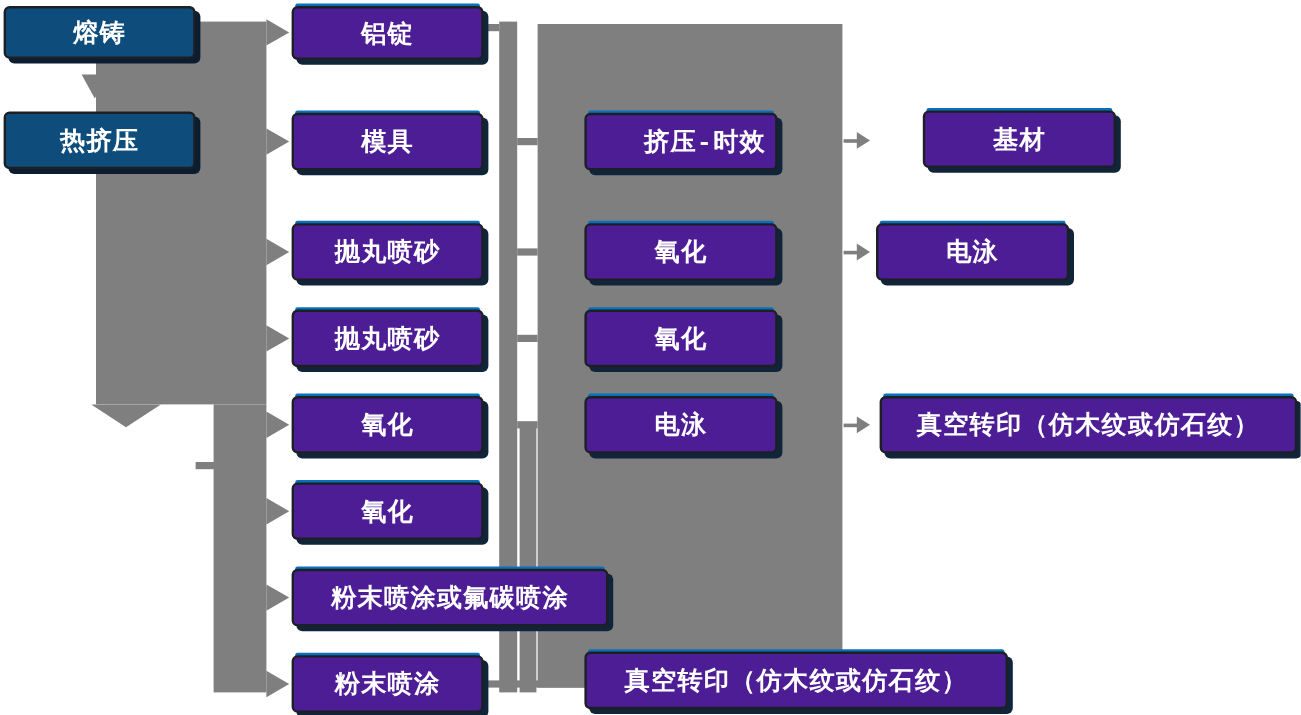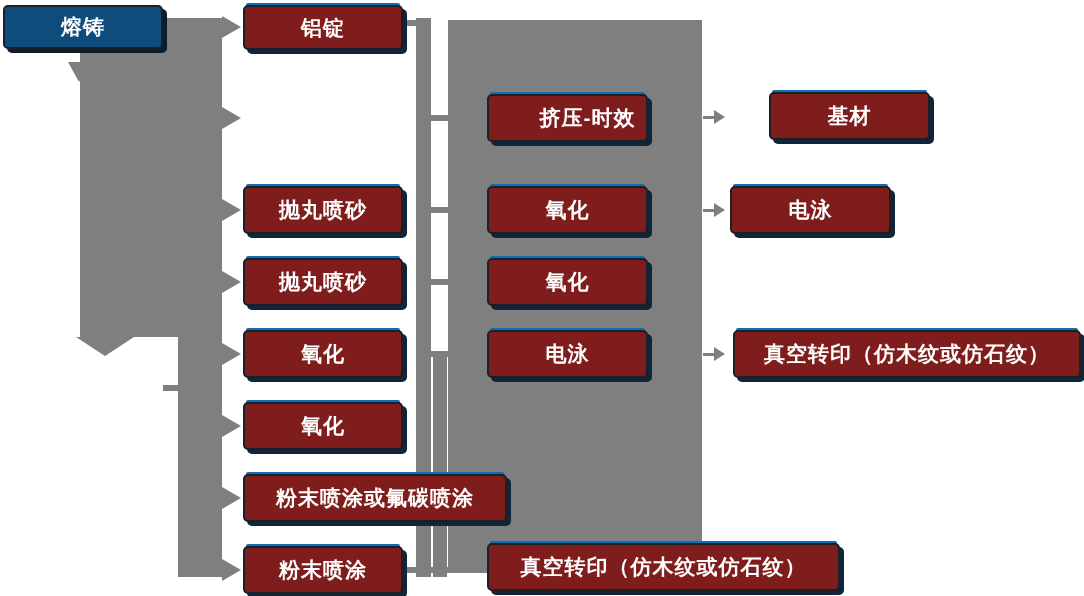--- a/index.html
+++ b/index.html
@@ -1,39 +1,39 @@
 <!DOCTYPE html>
 <html><head>
 <meta charset="utf-8">
 <style>
   html,body{margin:0;padding:0;background:#ffffff;}
   #canvas{
     position:relative;
     width:1084px;height:596px;
     background:#ffffff;
     overflow:hidden;
-    font-family:Liberation Sans, sans-serif;
+    font-family:Liberation Mono, monospace;
   }
   
   .gray{position:absolute;background:#7f7f7f;z-index:1;}
   .tri{position:absolute;width:0;height:0;background:none;z-index:1;}
   .tri-down-sm{border-left:11px solid transparent;border-right:11px solid transparent;border-top:20px solid #7f7f7f;}
   .tri-down-lg{border-left:29px solid transparent;border-right:29px solid transparent;border-top:19px solid #7f7f7f;}
   .tri-right{border-top:11px solid transparent;border-bottom:11px solid transparent;border-left:19px solid #7f7f7f;}
   .tri-right-sm{border-top:7px solid transparent;border-bottom:7px solid transparent;border-left:11px solid #7f7f7f;}
   
   .node{
     position:absolute;z-index:2;
     display:flex;align-items:center;justify-content:center;
     border:2px solid #1c2025;border-radius:5px;
     color:#ffffff;font-size:21px;font-weight:600;letter-spacing:1px;
     box-sizing:border-box;white-space:nowrap;
   }
   .node.blue{
-    background:#7f1d1d;
+    background:#4c1d95;
     box-shadow:4px 4px 0 0 #10243a, 0 -5px 0 -3px #0b70ba;
   }
   .node.navy{
     background:#0e4c7c;
     box-shadow:4px 4px 0 0 #0c1d30;
   }
 </style>
 </head>
 <body>
 
@@ -73,22 +73,24 @@
   <div class="gray" style="left:448px;top:20px;width:254px;height:553px;"></div>
 
   <div class="gray" style="left:703px;top:116px;width:12px;height:3px;"></div>
   <div class="tri tri-right-sm" style="left:714px;top:110px;"></div>
   <div class="gray" style="left:703px;top:209px;width:12px;height:3px;"></div>
   <div class="tri tri-right-sm" style="left:714px;top:203px;"></div>
   <div class="gray" style="left:703px;top:353px;width:12px;height:3px;"></div>
   <div class="tri tri-right-sm" style="left:714px;top:347px;"></div>
 
   <div class="node navy" style="left:3px;top:5px;width:160px;height:44px;">熔铸</div>
+  <div class="node navy" style="left:3px;top:93px;width:160px;height:48px;">热挤压</div>
 
   <div class="node blue" style="left:243px;top:5px;width:160px;height:45px;">铝锭</div>
+  <div class="node blue" style="left:243px;top:94px;width:160px;height:48px;">模具</div>
   <div class="node blue" style="left:243px;top:186px;width:160px;height:48px;">抛丸喷砂</div>
   <div class="node blue" style="left:243px;top:258px;width:160px;height:48px;">抛丸喷砂</div>
   <div class="node blue" style="left:243px;top:330px;width:160px;height:48px;">氧化</div>
   <div class="node blue" style="left:243px;top:402px;width:160px;height:48px;">氧化</div>
   <div class="node blue" style="left:243px;top:474px;width:264px;height:48px;">粉末喷涂或氟碳喷涂</div>
   <div class="node blue" style="left:243px;top:546px;width:160px;height:48px;">粉末喷涂</div>
 
   <div class="node blue" style="left:487px;top:94px;width:161px;height:48px;padding-left:40px;">挤压-时效</div>
   <div class="node blue" style="left:487px;top:186px;width:161px;height:48px;">氧化</div>
   <div class="node blue" style="left:487px;top:258px;width:161px;height:48px;">氧化</div>

